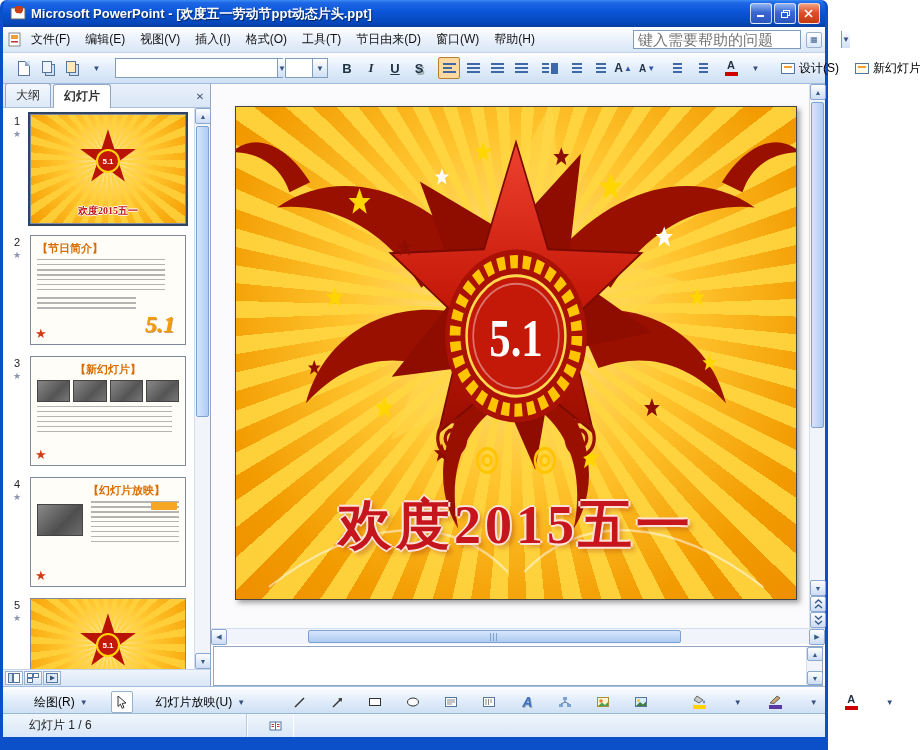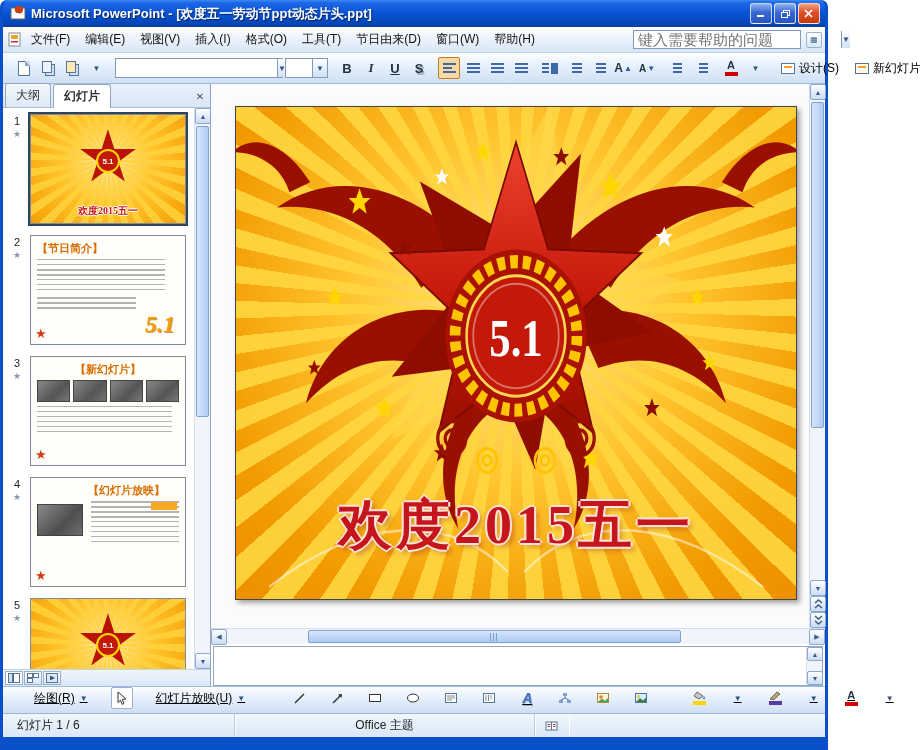--- a/index.html
+++ b/index.html
@@ -166,29 +166,29 @@
     font-family:"Liberation Serif","DejaVu Serif",serif; font-weight:bold; font-size:54px; letter-spacing:4px;
     text-shadow:-2px 0 0 #ffe3da, 2px 0 0 #ffe3da, 0 -2px 0 #ffe3da, 0 2px 0 #ffe3da, 4px 4px 5px rgba(140,20,20,.35); }
 
   .notes { height:40px; margin:2px 2px 0 2px; border:1px solid #93a7c3; background:#fff; display:flex; }
   .notes-body { flex:1; }
   .notes-sb { width:16px; display:flex; flex-direction:column; justify-content:space-between;
     background:#f1f5fb; border-left:1px solid #d4deee; }
   .notes-sb .sc-btn { height:14px; }
 
   
-  .drawbar { height:27px; display:flex; align-items:flex-start; gap:16px; padding:0 4px;
-    background:linear-gradient(180deg,#fdfeff,#e0ecfa 55%,#cfe0f3); border-top:1px solid #9ebcdf;text-decoration:underline; }
+  .drawbar { height:27px; display:flex; align-items:flex-end; gap:16px; padding:0 4px;
+    background:linear-gradient(180deg,#fdfeff,#e0ecfa 55%,#cfe0f3); border-top:1px solid #9ebcdf; }
   .cursor-ic { width:14px; height:14px; }
 
   
   .statusbar { height:24px; display:flex; align-items:center;
     background:linear-gradient(180deg,#f0f6fd,#d9e7f7); border-top:1px solid #9ab6d8; color:#222; }
   .sb-cell { height:100%; display:flex; align-items:center; padding:0 10px; border-right:1px solid #b9cade;
-    box-shadow:1px 0 0 #fff; }
+    box-shadow:1px 0 0 #fff;margin-left:12px; }
   .sb-cell.c1 { width:232px; padding-left:14px; }
   .sb-cell.c2 { width:300px; justify-content:center; }
   .sb-cell.c3 { width:168px; justify-content:center; }
   .sb-cell.c4 { width:34px; justify-content:center; border-right:none; }
 </style>
 </head>
 <body>
 
 <div class="window">
 
@@ -703,21 +703,20 @@
         <svg width="13" height="12">
           <path d="M1,4 L5,1 L12,1 L8,4 Z" fill="#8fba8f" stroke="#3e6e3e"></path>
           <path d="M1,4 h7 v7 h-7 Z" fill="#bcd9bc" stroke="#3e6e3e"></path>
           <path d="M8,4 L12,1 L12,8 L8,11 Z" fill="#6e9e6e" stroke="#3e6e3e"></path>
         </svg>
       </span>
   </div>
 
   <div class="statusbar">
     <span class="sb-cell c1">幻灯片 1 / 6</span>
-    <span class="sb-cell c2">Office 主题</span>
     <span class="sb-cell c4">
       <svg width="14" height="12">
           <rect x="1" y="2" width="11" height="8" fill="#fff" stroke="#55759c"></rect>
           <path d="M6.5,2 v8" stroke="#55759c"></path>
           <path d="M2.5,4.5 h2.5 M2.5,6.5 h2.5 M8,4.5 h2.5 M8,6.5 h2.5" stroke="#b33" stroke-width="1"></path>
         </svg>
     </span>
   </div>
 
 </div>

